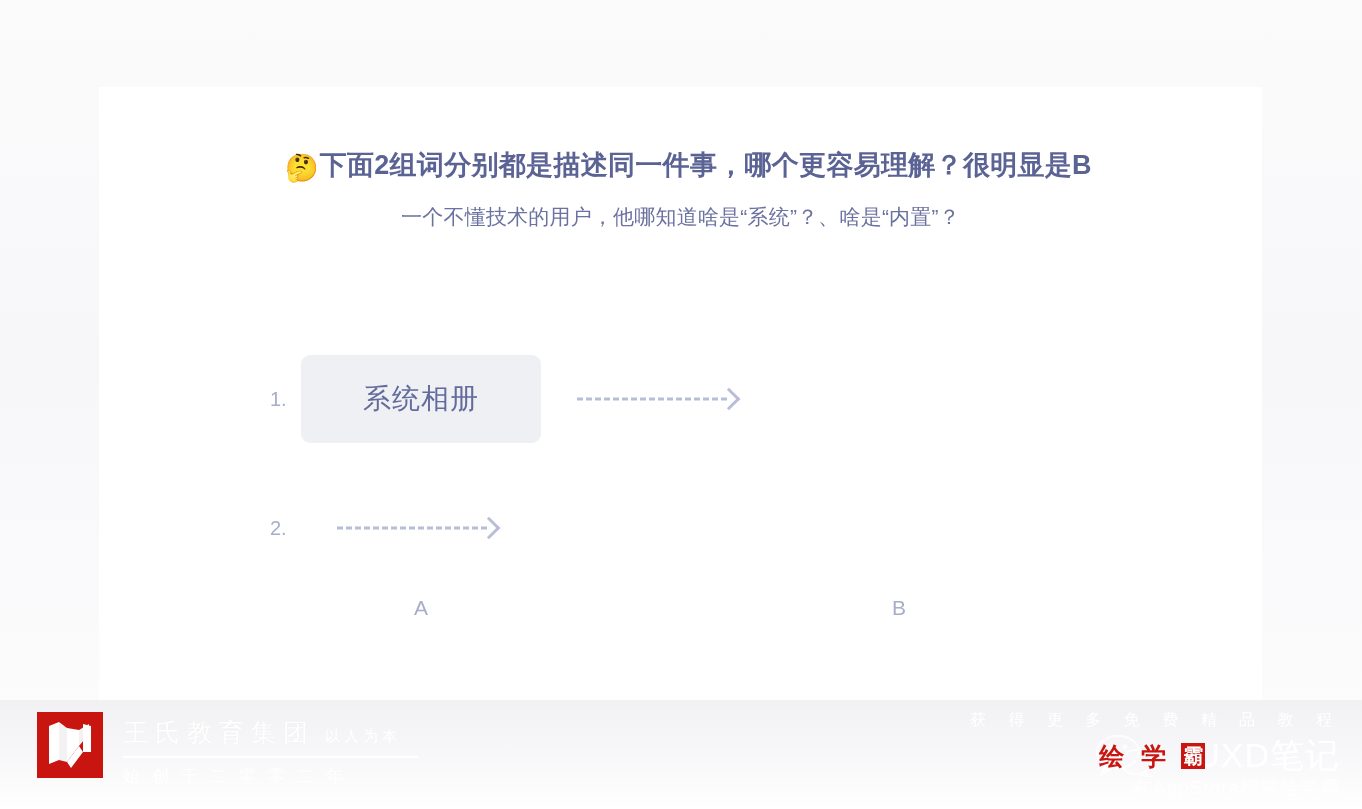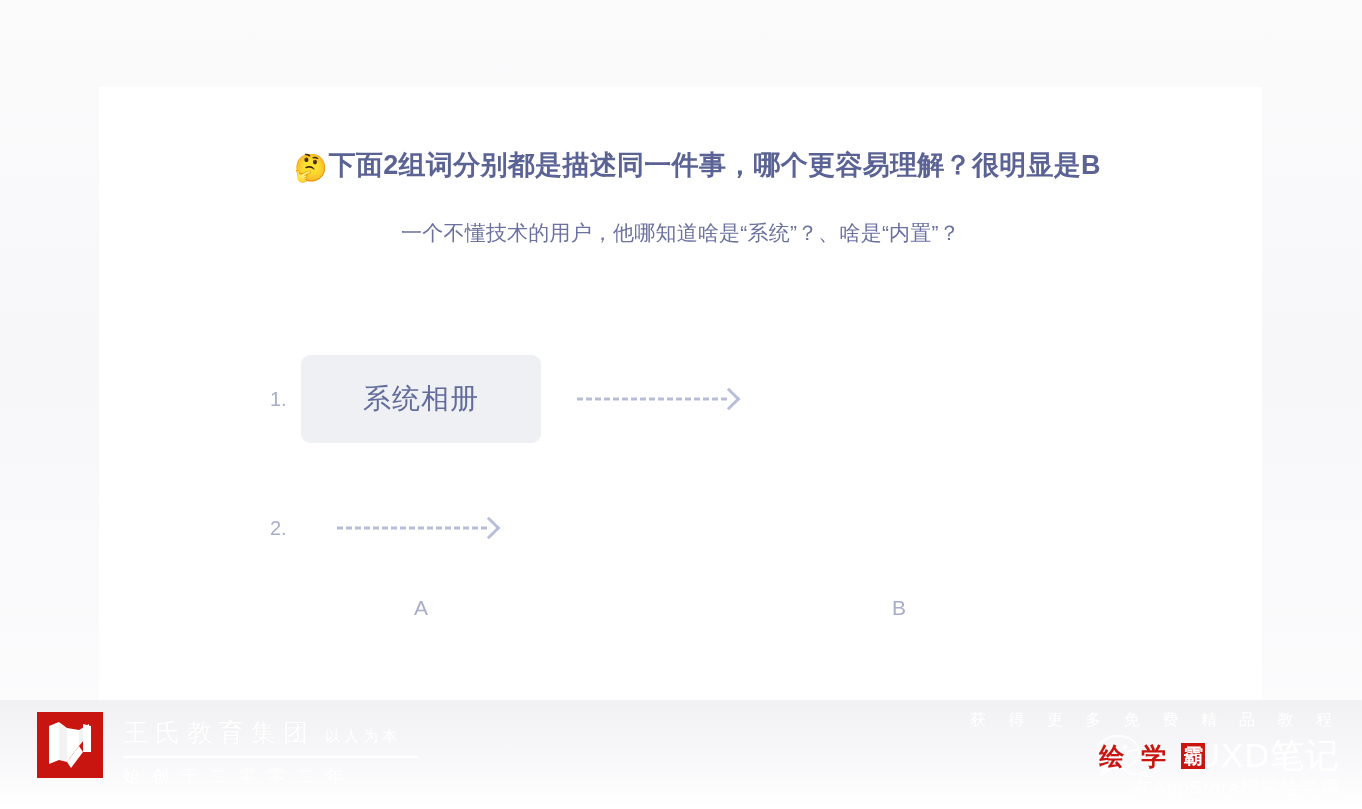--- a/index.html
+++ b/index.html
@@ -18,41 +18,41 @@
   
   .slide-card {
     position:absolute;
     left:99px; top:87px;
     width:1163px; height:613px;
     background:#ffffff;
   }
 
   .title-row {
     position:absolute;
-    left:17px; top:60px;
+    left:8px; top:60px;
     width:100%;
     text-align:center;
     white-space:nowrap;
   }
   .title-emoji {
     font-size:27px;
     line-height:1;
     vertical-align:-3px;
     margin-right:1px;
   }
   .title-text {
     font-size:27px;
     font-weight:bold;
     color:#5b6395;
     letter-spacing:.3px;
   }
 
   .subtitle {
     position:absolute;
-    left:0; top:132px;
+    left:0; top:116px;
     width:100%;
     text-align:center;
     font-size:21px;
     color:#6b72a0;
     letter-spacing:.2px;
     white-space:nowrap;
   }
 
   
   .rows {

